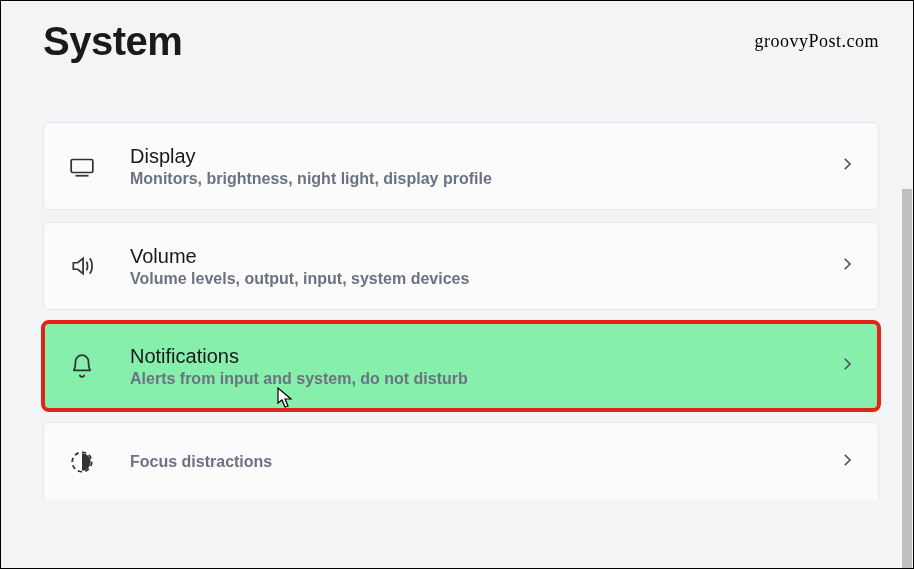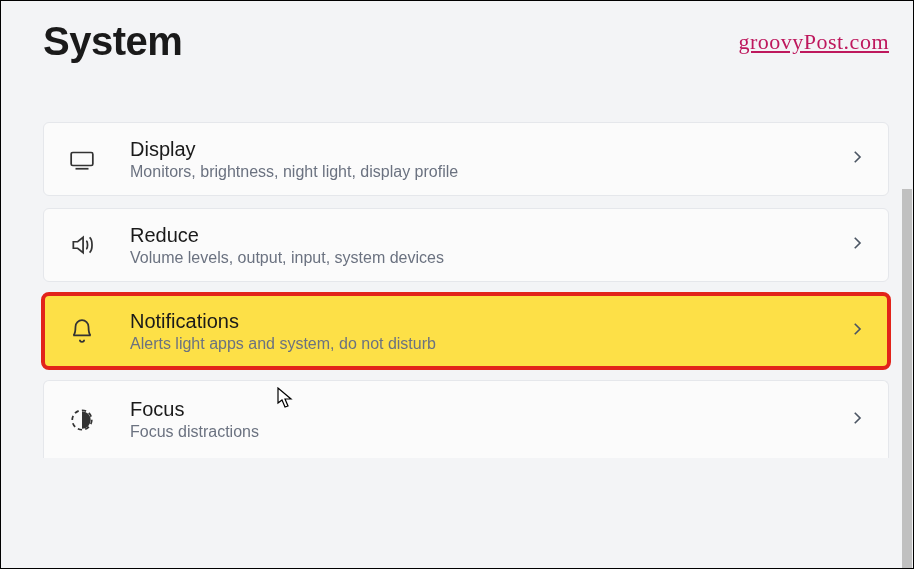--- a/index.html
+++ b/index.html
@@ -6,61 +6,60 @@
   body {
     width: 914px;
     height: 569px;
     background: #f3f4f6;
     font-family: "Segoe UI", -apple-system, sans-serif;
     position: relative;
     overflow: hidden;
     border: 1px solid #000;
   }
   .page {
-    padding: 18px 24px 0 42px;
+    padding: 18px 34px 0 42px;
   }
   .header {
     display: flex;
     justify-content: space-between;
     align-items: center;
     margin-bottom: 58px;
   }
   .title {
     font-size: 40px;
     font-weight: 600;
     color: #1a1a1a;
     letter-spacing: -0.5px;
   }
   .watermark {
     font-family: Georgia, "Times New Roman", serif;
-    font-size: 22px;
-    color: #be185d;
+    font-size: 18px;
+    color: #000000;
     letter-spacing: 0.5px;
-    text-decoration: underline;
   }
   .list {
     display: flex;
     flex-direction: column;
     gap: 12px;
   }
   .item {
     background: #fbfbfb;
     border: 1px solid #e5e7eb;
     border-radius: 6px;
-    height: 74px;
+    height: 88px;
     display: flex;
     align-items: center;
     padding: 0 22px 0 18px;
     cursor: pointer;
     position: relative;
   }
   .item.highlighted {
     outline: 4px solid #e2231a;
     outline-offset: -2px;
-    background: #fde047;
+    background: #86efac;
   }
   .icon-slot {
     width: 40px;
     display: flex;
     justify-content: center;
     align-items: center;
     flex-shrink: 0;
     color: #333;
   }
   .icon-slot svg {
@@ -75,21 +74,21 @@
     gap: 2px;
   }
   .item-title {
     font-size: 20px;
     color: #1a1a1a;
     font-weight: 400;
   }
   .item-desc {
     font-size: 16px;
     color: #6b7280;
-    font-weight: 400;
+    font-weight: 700;
   }
   .chevron {
     color: #4b5563;
     flex-shrink: 0;
   }
   .chevron svg { width: 18px; height: 18px; }
   .cursor {
     position: absolute;
     left: 276px;
     top: 386px;
@@ -152,57 +151,56 @@
 
     <div class="item">
       <div class="icon-slot">
         <svg viewBox="0 0 24 24" fill="none" stroke="currentColor" stroke-width="1.6">
           <path d="M4 9v6h4l5 4V5L8 9H4z"></path>
           <path d="M16 8c1.5 1 1.5 7 0 8"></path>
           <path d="M19 5c3 2.5 3 11.5 0 14"></path>
         </svg>
       </div>
       <div class="text-slot">
-        <div class="item-title">Reduce</div>
+        <div class="item-title">Volume</div>
         <div class="item-desc">Volume levels, output, input, system devices</div>
       </div>
       <div class="chevron">
         <svg viewBox="0 0 24 24" fill="none" stroke="currentColor" stroke-width="2.2">
             <polyline points="9 5 16 12 9 19"></polyline>
           </svg>
       </div>
     </div>
 
     <div class="item highlighted">
       <div class="icon-slot">
         <svg viewBox="0 0 24 24" fill="none" stroke="currentColor" stroke-width="1.6">
           <path d="M6 8a6 6 0 0 1 12 0c0 7 2 8 2 8H4s2-1 2-8"></path>
           <path d="M10 20a2 2 0 0 0 4 0"></path>
         </svg>
       </div>
       <div class="text-slot">
         <div class="item-title">Notifications</div>
-        <div class="item-desc">Alerts light apps and system, do not disturb</div>
+        <div class="item-desc">Alerts from input and system, do not disturb</div>
       </div>
       <div class="chevron">
         <svg viewBox="0 0 24 24" fill="none" stroke="currentColor" stroke-width="2.2">
             <polyline points="9 5 16 12 9 19"></polyline>
           </svg>
       </div>
     </div>
 
     <div class="item last">
       <div class="icon-slot">
         <svg viewBox="0 0 24 24" fill="none" stroke="currentColor" stroke-width="1.6">
           <circle cx="12" cy="12" r="9" stroke-dasharray="4 3"></circle>
           <path d="M12 4a8 8 0 0 1 0 16z" fill="currentColor" stroke="none"></path>
         </svg>
       </div>
       <div class="text-slot">
-        <div class="item-title">Focus</div>
         <div class="item-desc">Focus distractions</div>
       </div>
       <div class="chevron">
         <svg viewBox="0 0 24 24" fill="none" stroke="currentColor" stroke-width="2.2">
             <polyline points="9 5 16 12 9 19"></polyline>
           </svg>
       </div>
     </div>
 
   </div>

